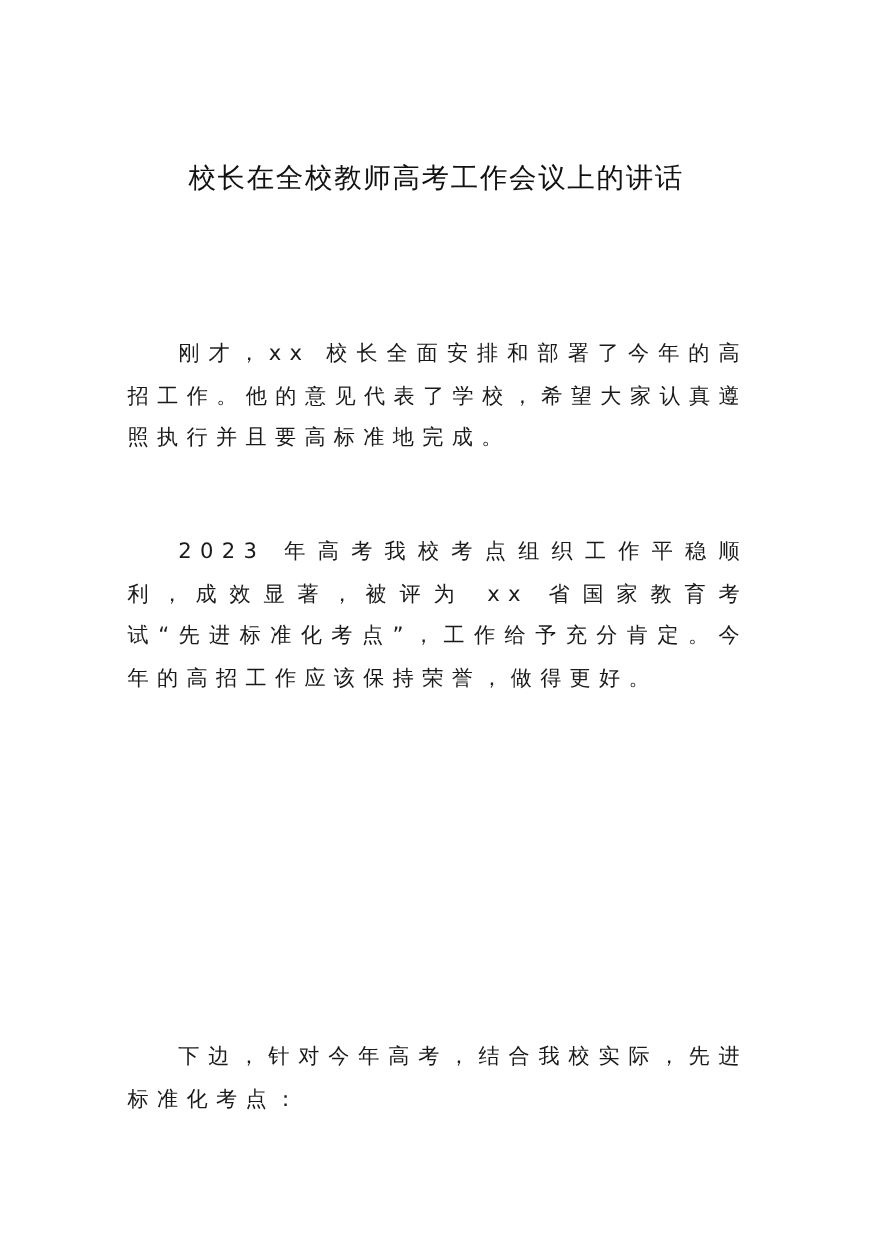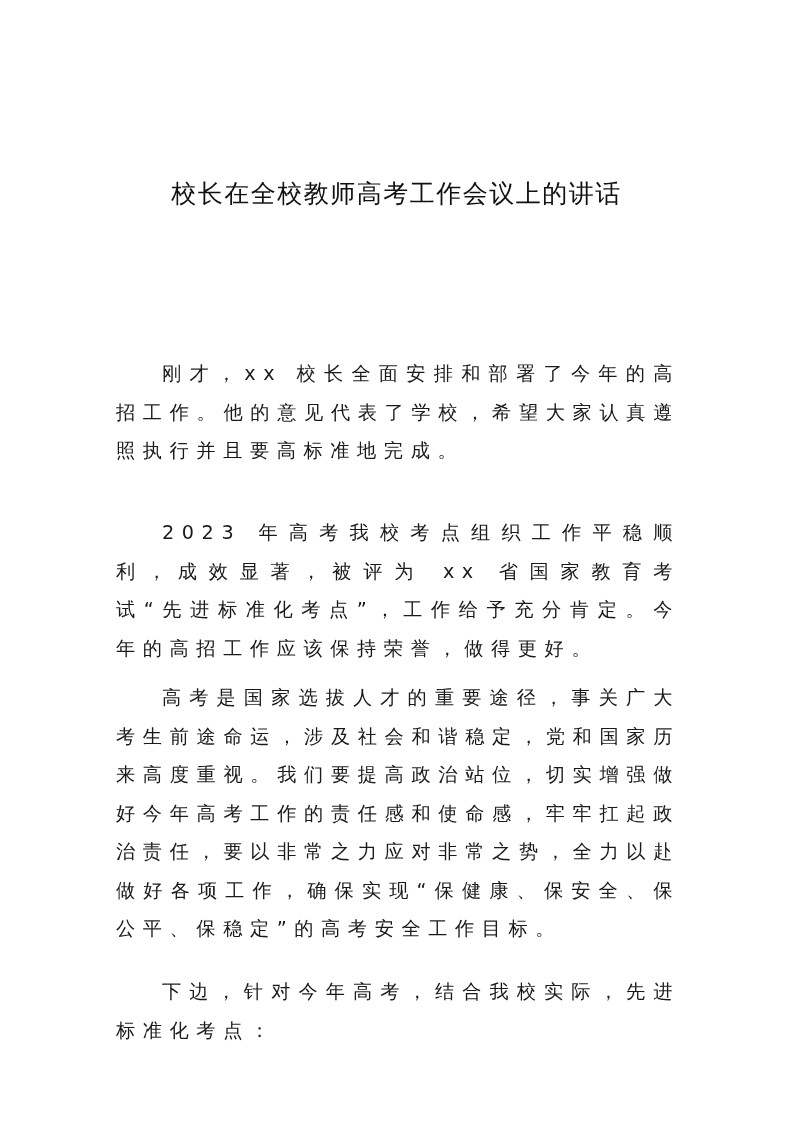--- a/index.html
+++ b/index.html
@@ -14,21 +14,20 @@
       overflow: hidden;
       font-family: "DejaVu Serif", "Liberation Serif", serif;
       color: #1a1a1a;
     }
     .page {
       position: absolute;
       left: 0; top: 0;
       width: 793px;
       height: 844px;
       background: #ffffff;
-      margin-top: 32px;
     }
     .title {
       position: absolute;
       top: 127px;
       left: 0;
       width: 793px;
       text-align: center;
       font-size: 25px;
       letter-spacing: 1.5px;
       line-height: 36px;
@@ -46,32 +45,31 @@
       text-align: justify;
       text-align-last: left;
       color: #1a1a1a;
       font-family: "DejaVu Sans", "Liberation Sans", sans-serif;
       margin: 0;
     }
     .indent {
       text-indent: 46px;
     }
     .p-greeting { top: 238px; }
-    .p1 { top: 323px; }
+    .p1 { top: 302px; }
     .p2 { top: 482px; }
     .p3 { top: 647px; }
     .p4 { top: 941px; }
   </style>
 </head>
 <body>
 
 <div class="page">
   <h1 class="title">校长在全校教师高考工作会议上的讲话</h1>
 
 
   <p class="body-text indent p1">刚才，xx 校长全面安排和部署了今年的高招工作。他的意见代表了学校，希望大家认真遵照执行并且要高标准地完成。</p>
 
   <p class="body-text indent p2">2023 年高考我校考点组织工作平稳顺利，成效显著，被评为 xx 省国家教育考试“先进标准化考点”，工作给予充分肯定。今年的高招工作应该保持荣誉，做得更好。</p>
 
-  <p class="body-text indent p3">高考是国家选拔人才的重要途径，事关广大考生前途命运，涉及社会和谐稳定，党和国家历来高度重视。我们要提高政治站位，切实增强做好今年高考工作的责任感和使命感，牢牢扛起政治责任，要以非常之力应对非常之势，全力以赴做好各项工作，确保实现“保健康、保安全、保公平、保稳定”的高考安全工作目标。</p>
 
   <p class="body-text indent p4">下边，针对今年高考，结合我校实际，先进标准化考点：</p>
 </div>
 
 </body></html>

